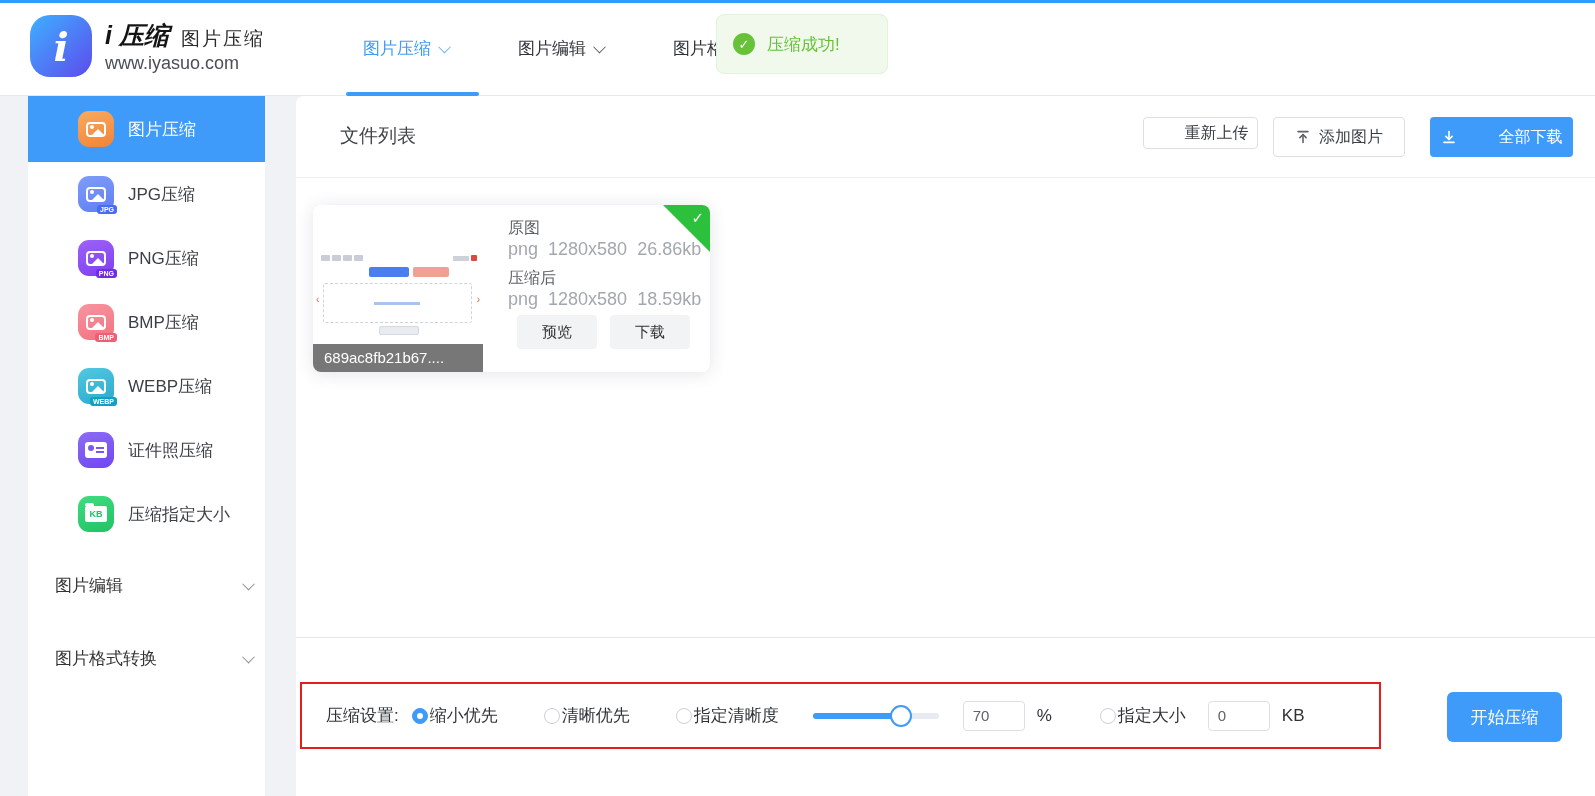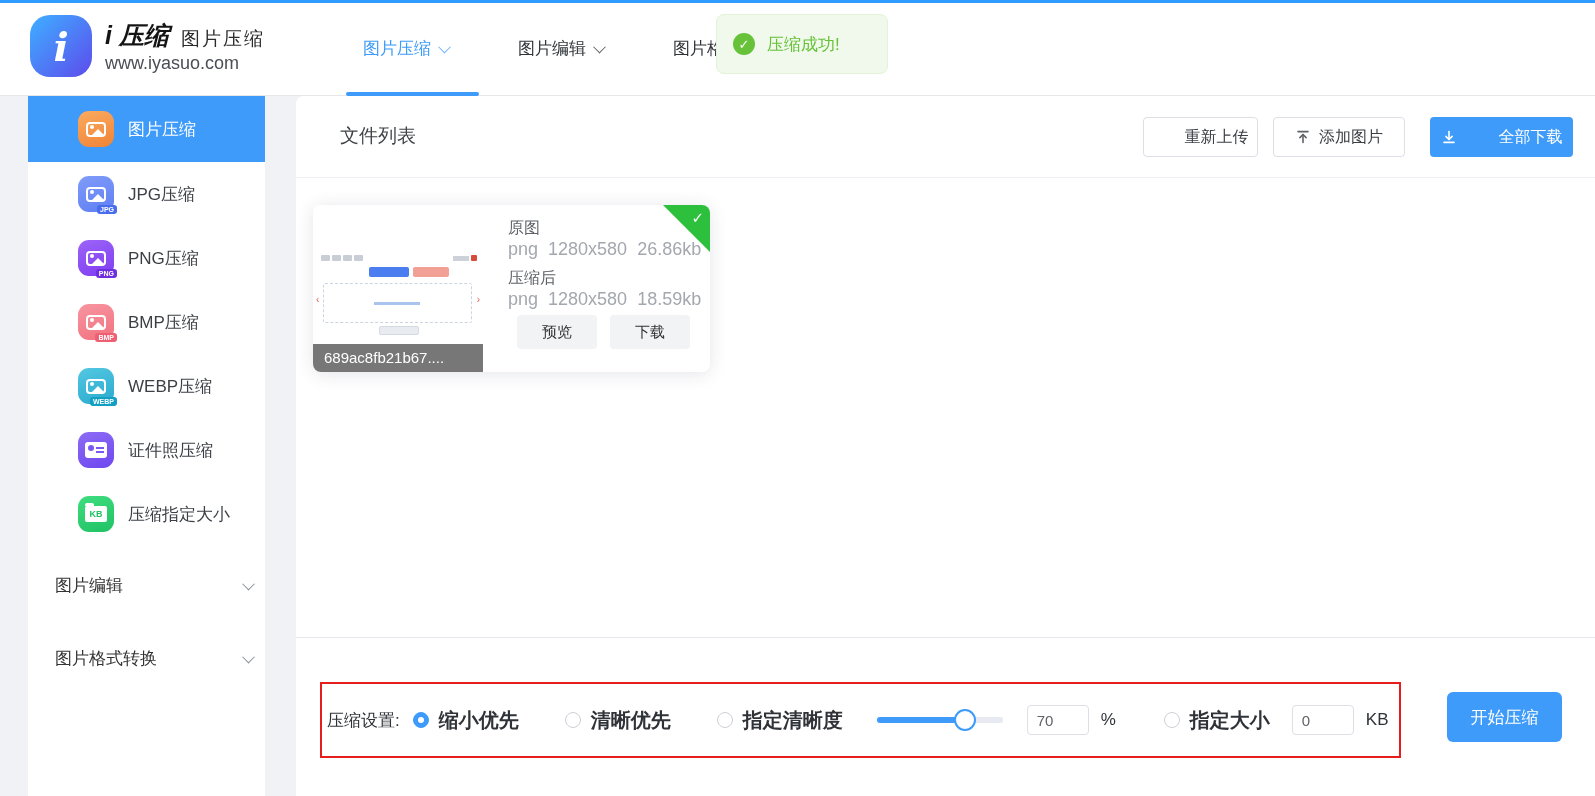--- a/index.html
+++ b/index.html
@@ -76,21 +76,21 @@
   .side-section .chev { color:#8a8f98; }
 
   
   .main { position:absolute; left:296px; top:96px; width:1299px; height:700px; background:#fff; border-radius:8px 0 0 0; z-index:10; }
   .main-title { position:absolute; left:44px; top:27px; font-size:19px; color:#3f4347; }
   .head-divider { position:absolute; left:0; top:81px; width:1299px; height:1px; background:#ebeef2; }
   .btn { position:absolute; display:flex; align-items:center; justify-content:center; gap:8px;
     border-radius:4px; font-size:16px; cursor:pointer; }
   .btn-plain { background:#fff; border:1px solid #dcdfe6; color:#3c4046; }
   .btn-primary { background:#3e9bfa; border:none; color:#fff;gap:42px; }
-  .btn-reupload { left:847px; top:21px; width:115px; height:40px;padding-left:32px; }
+  .btn-reupload { left:847px; top:21px; width:115px; height:32px;padding-left:32px; }
   .btn-add { left:977px; top:21px; width:132px; height:40px; }
   .btn-downall { left:1134px; top:21px; width:143px; height:40px; }
   .btn svg { flex:none; }
 
   
   .file-card { position:absolute; left:17px; top:109px; width:397px; height:167px; background:#fff; border-radius:8px;
     box-shadow:0 2px 18px rgba(30,40,70,.12); overflow:hidden; }
   .thumb { position:absolute; left:0; top:0; width:170px; height:139px; background:#fff; }
   .t-badges { position:absolute; left:8px; top:50px; display:flex; gap:2px; }
   .t-badges i { width:9px; height:6px; background:#c9ced6; border-radius:1px; }
@@ -111,29 +111,29 @@
   .finfo { position:absolute; left:195px; top:0; width:200px; }
   .finfo-label { position:absolute; left:0; font-size:16px; color:#5f6368; white-space:nowrap; }
   .finfo-line { position:absolute; left:0; font-size:18px; color:#a3a7ae; white-space:nowrap; }
   .finfo-line span { margin-right:10px; }
   .mini-btn { position:absolute; top:110px; width:80px; height:34px; background:#f2f3f5; border-radius:4px;
     font-size:15px; color:#303133; display:flex; align-items:center; justify-content:center; cursor:pointer; }
 
   .body-divider { position:absolute; left:0; top:541px; width:1299px; height:1px; background:#e4e7ed; }
 
   
-  .settings-box { position:absolute; left:24px; top:586px; width:1081px; height:76px; border:2px solid #e51d1d;
-    display:flex; align-items:center; padding-left:5px; }
+  .settings-box { position:absolute; left:4px; top:586px; width:1081px; height:67px; border:2px solid #e51d1d;
+    display:flex; align-items:center; padding-left:24px; }
   .settings-label { font-size:17px; color:#2f3338; margin-right:13px; white-space:nowrap; }
   .radio-group { display:flex; align-items:center; margin-right:46px; cursor:pointer; }
   .radio-group.tight { margin-right:22px; }
   .radio { width:16px; height:16px; border-radius:50%; border:1px solid #cdd0d6; background:#fff; position:relative; flex:none; }
   .radio.active { background:#3e9bfa; border-color:#3e9bfa; }
   .radio.active::after { content:''; position:absolute; left:4px; top:4px; width:6px; height:6px; background:#fff; border-radius:50%; }
-  .radio-label { font-size:20px; color:#2f3338; margin-left:10px; white-space:nowrap;font-weight:bold; }
+  .radio-label { font-size:17px; color:#2f3338; margin-left:2px; white-space:nowrap; }
   .radio-group.g3 { margin-right:34px; }
   .slider { position:relative; width:126px; height:22px; margin-right:24px; flex:none; cursor:pointer; }
   .slider-track { position:absolute; top:8px; left:0; width:100%; height:6px; background:#e7eaf0; border-radius:3px; }
   .slider-fill { position:absolute; top:8px; left:0; height:6px; background:#3e9bfa; border-radius:3px; }
   .slider-handle { position:absolute; top:0; width:22px; height:22px; border-radius:50%; background:#fff; border:2.5px solid #3e9bfa; }
   .num-input { width:62px; height:30px; border:1px solid #dcdfe6; border-radius:4px; font-size:15px; color:#606266;
     padding:0 9px; font-family:inherit; outline:none; flex:none; }
   .unit { font-size:17px; color:#2f3338; margin-left:12px; white-space:nowrap; }
   .unit.pct { margin-right:48px; }
   .start-btn { position:absolute; left:1151px; top:596px; width:115px; height:50px; background:#3e9bfa; color:#fff;

